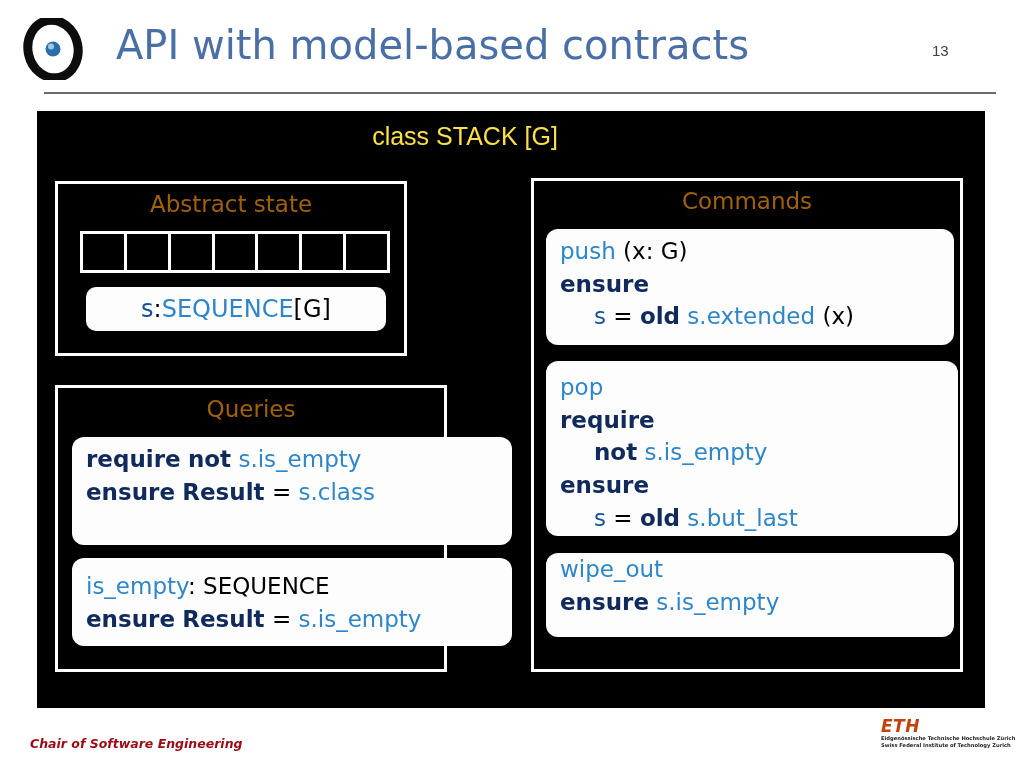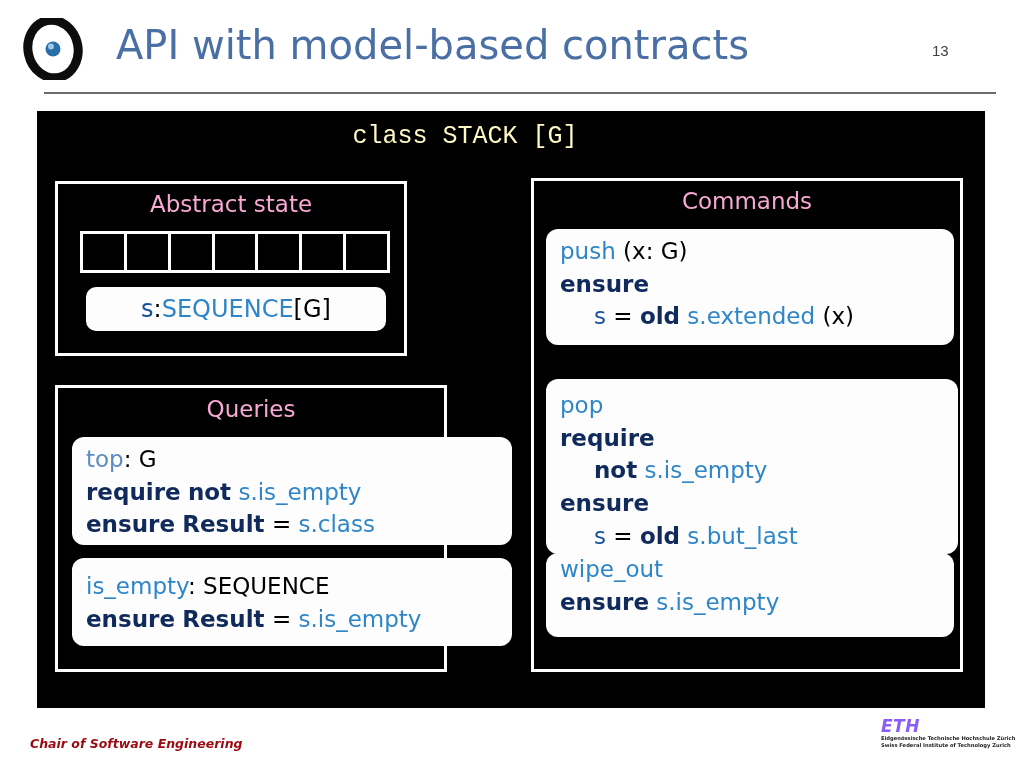--- a/index.html
+++ b/index.html
@@ -54,34 +54,34 @@
     position: absolute;
     left: 37px; top: 111px;
     width: 948px; height: 597px;
     background: #000000;
   }
   #class-title {
     position: absolute;
     left: 0; top: 11px;
     width: 856px;
     text-align: center;
-    color: #fef9c3;
+    color: #fde047;
     font-size: 25px;
-    font-family: Liberation Mono, monospace;
+    font-family: Liberation Sans, sans-serif;
   }
 
   
   .panel {
     position: absolute;
     border: 3px solid #ffffff;
     background: #000000;
     box-sizing: border-box;
   }
   .panel-title {
-    color: #f9a8d4;
+    color: #a16207;
     font-size: 23px;
     text-align: center;
     font-family: "DejaVu Sans", sans-serif;
     line-height: 1.1;
   }
 
   
   #abstract-state-panel { left: 18px; top: 70px; width: 352px; height: 175px; }
   #abstract-state-title { margin-top: 8px; }
   #cells-row {
@@ -130,21 +130,21 @@
     font-size: 23px;
     line-height: 1.42;
     font-family: "DejaVu Sans", sans-serif;
     white-space: nowrap;
   }
 
   #card-top     { left: 14px;  top: 49px;  width: 440px; height: 108px; }
   #card-isempty { left: 14px;  top: 170px; width: 440px; height: 88px;  padding-top: 12px; }
 
   #card-push    { left: 12px;  top: 48px;  width: 408px; height: 116px; }
-  #card-pop     { left: 12px;  top: 180px; width: 412px; height: 175px; padding-top: 10px; margin-top: 18px;}
+  #card-pop     { left: 12px;  top: 180px; width: 412px; height: 175px; padding-top: 10px;}
   #card-wipeout { left: 12px;  top: 372px; width: 408px; height: 84px;  padding-top: 0;}
 
   
   .t-feature { color: #2E86C8; }          
   .t-feature-dim { color: #5B8CC0; }      
   .t-kw   { color: #102A5C; font-weight: bold; }  
   .t-expr { color: #2E86C8; }
   .t-var  { color: #14519A; }             
   .t-blk  { color: #000000; }             
   .indent { display: inline-block; width: 34px; }
@@ -163,21 +163,21 @@
   #eth-logo {
     position: absolute;
     left: 881px; top: 718px;
     width: 120px;
   }
   #eth-word {
     font-family: "DejaVu Sans", sans-serif;
     font-weight: bold;
     font-style: italic;
     font-size: 17px;
-    color: #8b5cf6;
+    color: #c2410c;
     letter-spacing: 0.5px;
     line-height: 1;
   }
   .eth-sub {
     font-family: "DejaVu Sans", sans-serif;
     font-size: 5.2px;
     color: #222222;
     line-height: 1.35;
     white-space: nowrap;
     font-weight: bold;
@@ -226,23 +226,20 @@
         <span class="t-feature">SEQUENCE</span>
         <span class="t-blk"> [G]</span>
     </div>
   </div>
 
   <div class="panel" id="queries-panel">
     <div class="panel-title" id="queries-title">Queries</div>
 
     <div class="card" id="card-top">
       <div>
-        <span class="t-feature-dim">top</span><span class="t-blk">: G</span>
-      </div>
-      <div>
         <span class="t-kw">require</span>
         <span class="t-kw">not</span>
         <span class="t-expr">s.is_empty</span>
       </div>
       <div>
         <span class="t-kw">ensure</span>
         <span class="t-kw">Result</span>
         <span class="t-blk">=</span>
         <span class="t-expr">s.class</span>
       </div>

